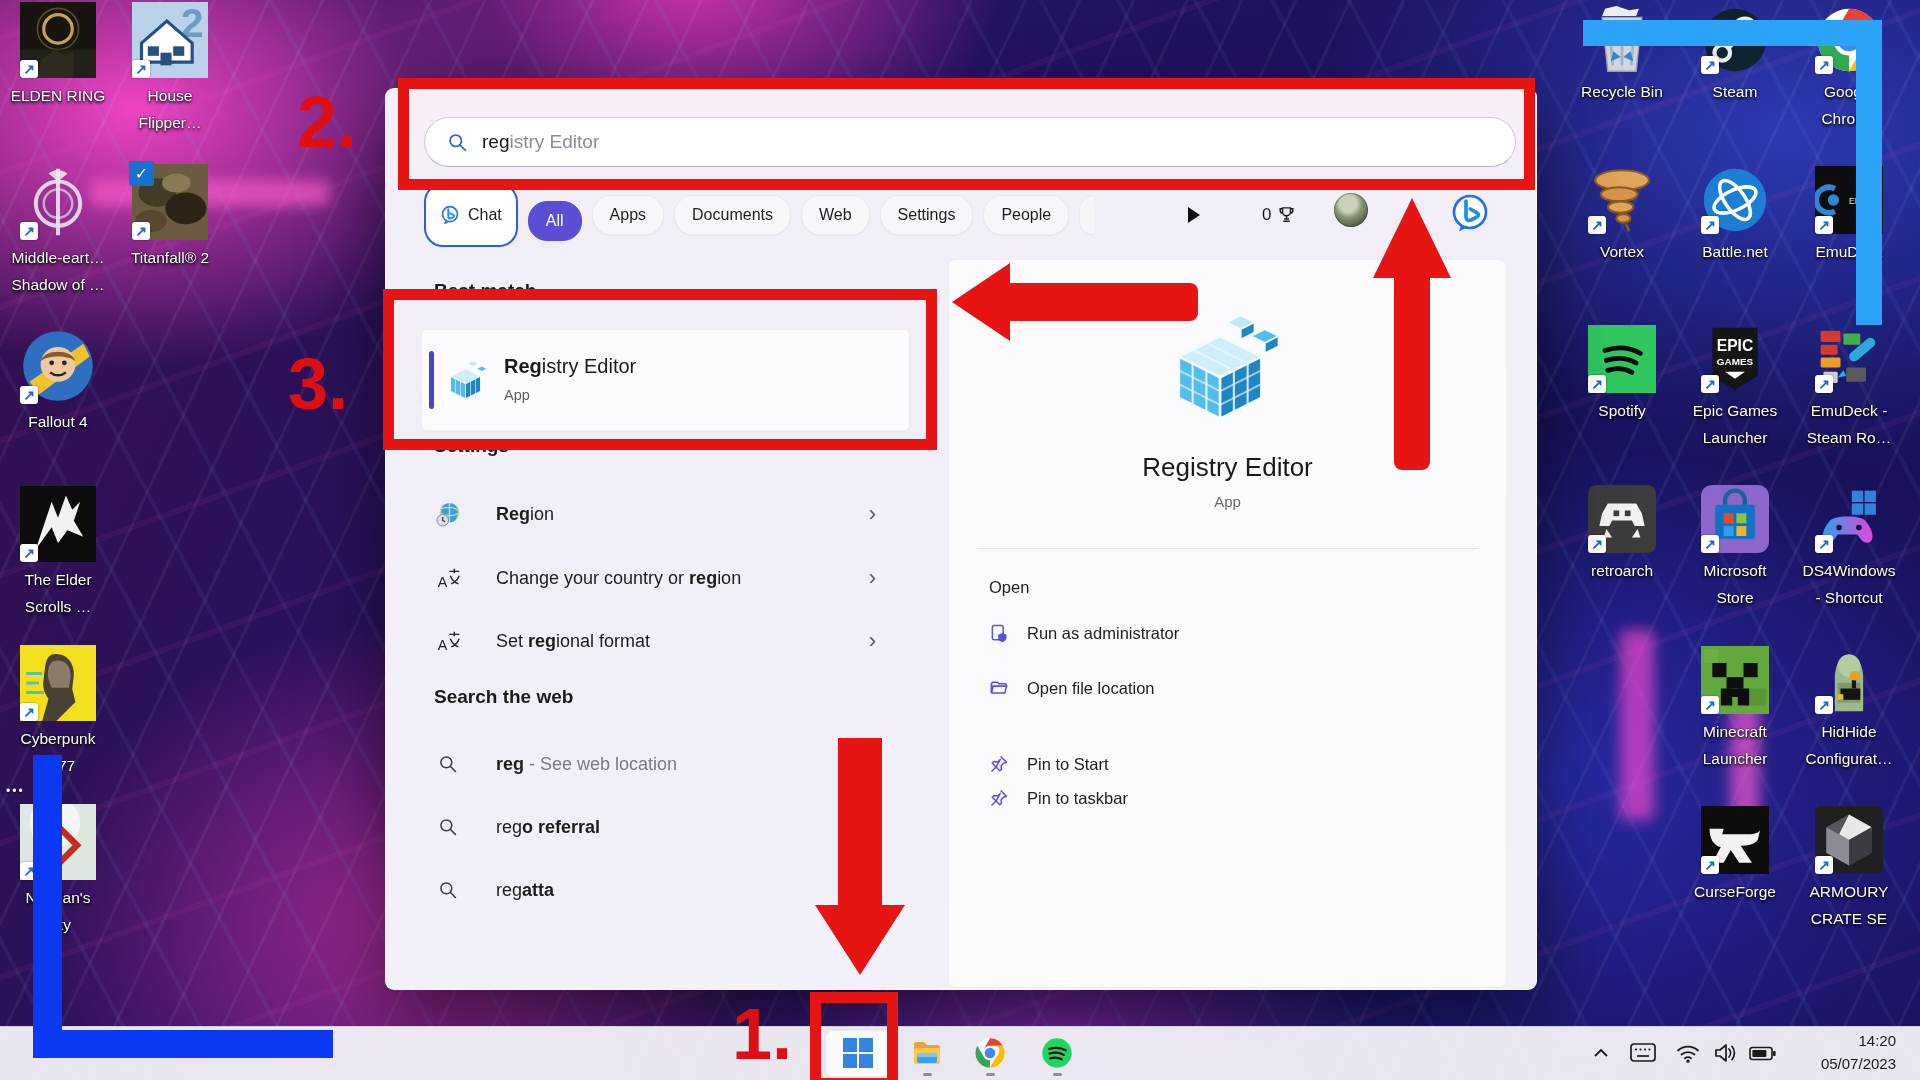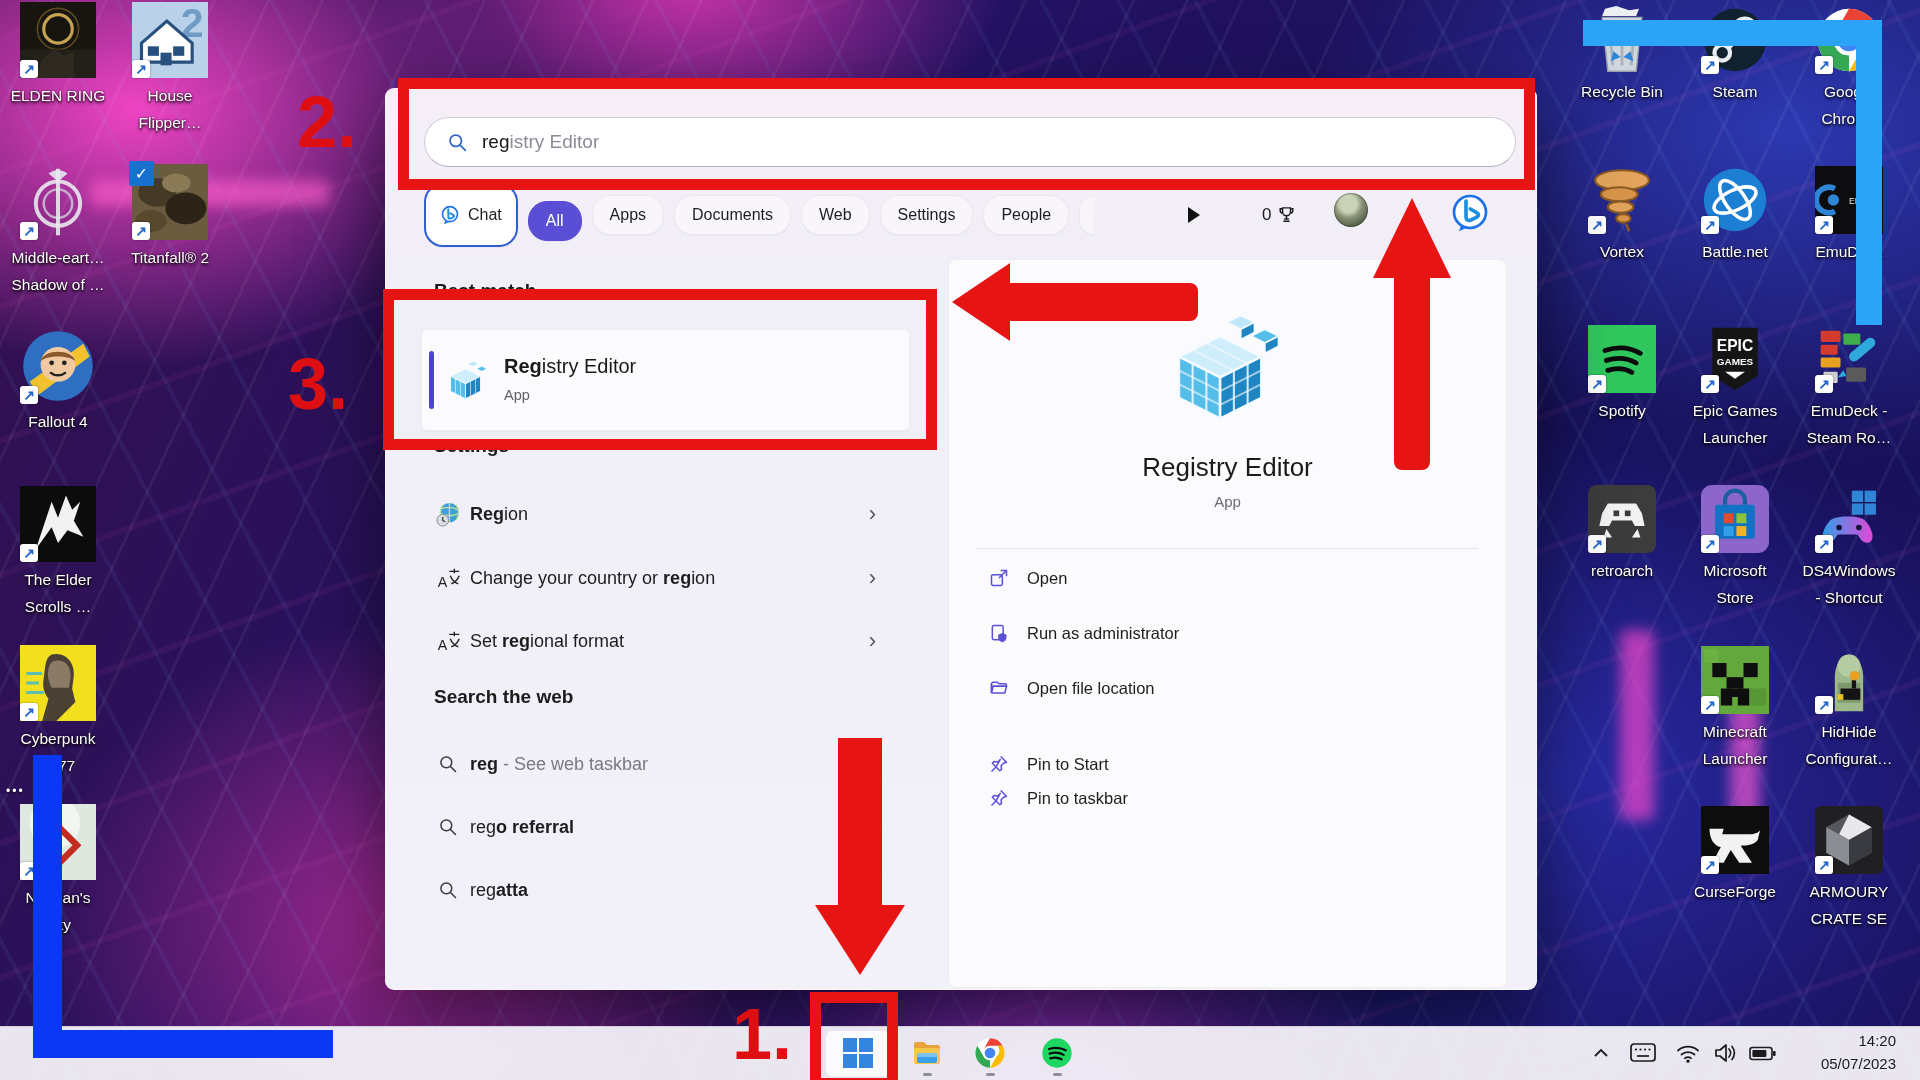--- a/index.html
+++ b/index.html
@@ -65,21 +65,21 @@
   .match-card{position:absolute;left:35px;top:240px;width:487px;height:100px;background:rgba(255,255,255,.72);
     border-radius:6px;border:1px solid rgba(0,0,0,.05);box-shadow:0 1px 2px rgba(0,0,0,.05);}
   .match-accent{position:absolute;left:7px;top:21px;width:5px;height:58px;border-radius:3px;background:#4b43ce;}
   .match-icon{position:absolute;left:26px;top:30px;}
   .match-title{position:absolute;left:82px;top:25px;font-size:20px;color:#1a1a1a;}
   .match-title b{font-weight:bold;}
   .match-sub{position:absolute;left:82px;top:57px;font-size:14.5px;color:#5f5d67;}
 
   .lrow{position:absolute;left:40px;width:500px;height:50px;display:flex;align-items:center;}
   .lrow .ic{width:44px;display:flex;justify-content:center;}
-  .lrow .txt{font-size:18px;color:#1d1d1d;margin-left:0;}
+  .lrow .txt{font-size:18px;color:#1d1d1d;margin-left:26px;}
   .lrow .chev{position:absolute;right:50px;color:#565461;font-size:22px;line-height:1;}
   .txt b{font-weight:bold;}
   .web-tail-gray{color:#7b7884;}
 
   .detail-card{position:absolute;left:562px;top:170px;width:557px;height:727px;background:#fbfafd;
     border-radius:8px;border:1px solid rgba(0,0,0,.05);}
   .detail-icon{position:absolute;left:223px;top:52px;}
   .detail-title{position:absolute;left:0;top:192px;width:100%;text-align:center;font-size:26px;color:#1a1a1a;}
   .detail-sub{position:absolute;left:0;top:233px;width:100%;text-align:center;font-size:15px;color:#6c6a75;}
   .detail-div{position:absolute;left:28px;right:28px;top:288px;height:1px;background:#e4e2ea;}
@@ -592,21 +592,21 @@
 
     <div class="sec-label" style="left:48px;top:597px;">Search the web</div>
 
     <div class="lrow" style="top:650px;">
       <span class="ic">
           <svg width="20" height="20" viewBox="0 0 24 24">
             <circle cx="10" cy="10" r="6.5" fill="none" stroke="#3a3a42" stroke-width="1.8"></circle>
             <path d="M15 15l6 6" stroke="#3a3a42" stroke-width="1.8" stroke-linecap="round"></path>
           </svg>
         </span>
-      <span class="txt"><b>reg</b><span class="web-tail-gray"> - See web taskbar</span></span>
+      <span class="txt"><b>reg</b><span class="web-tail-gray"> - See web location</span></span>
     </div>
 
     <div class="lrow" style="top:713px;">
       <span class="ic">
           <svg width="20" height="20" viewBox="0 0 24 24">
             <circle cx="10" cy="10" r="6.5" fill="none" stroke="#3a3a42" stroke-width="1.8"></circle>
             <path d="M15 15l6 6" stroke="#3a3a42" stroke-width="1.8" stroke-linecap="round"></path>
           </svg>
         </span>
       <span class="txt"><span>reg</span><b>o referral</b></span>
@@ -633,21 +633,21 @@
             <polygon points="40,2 48,6 40,10 32,6" fill="#bfe7fa" stroke="#f4fbff"></polygon>
             <polygon points="40,10 48,6 48,12 40,16" fill="#1f86c4" stroke="#f4fbff"></polygon>
             <polygon points="54,10 62,14 54,18 46,14" fill="#54bdea" stroke="#f4fbff"></polygon>
             <polygon points="54,18 62,14 62,20 54,24" fill="#1f86c4" stroke="#f4fbff"></polygon>
           </svg>
       </div>
       <div class="detail-title">Registry Editor</div>
       <div class="detail-sub">App</div>
       <div class="detail-div"></div>
 
-      <div class="action-row" style="top:300px;">
+      <div class="action-row" style="top:300px;flex-direction:column;">
         <svg width="20" height="20" viewBox="0 0 24 24">
             <rect x="3" y="8" width="13" height="13" rx="2" fill="none" stroke="#5a50d6" stroke-width="1.8"></rect>
             <path d="M12 12l9-9M14 3h7v7" fill="none" stroke="#5a50d6" stroke-width="1.8"></path>
           </svg>
         <span>Open</span>
       </div>
       <div class="action-row" style="top:355px;">
         <svg width="20" height="20" viewBox="0 0 24 24">
             <rect x="4" y="3" width="13" height="17" rx="2" fill="none" stroke="#5a50d6" stroke-width="1.8"></rect>
             <path d="M16 12l5 2v3c0 3-2 5-5 6-3-1-5-3-5-6v-3z" fill="#5a50d6"></path>

